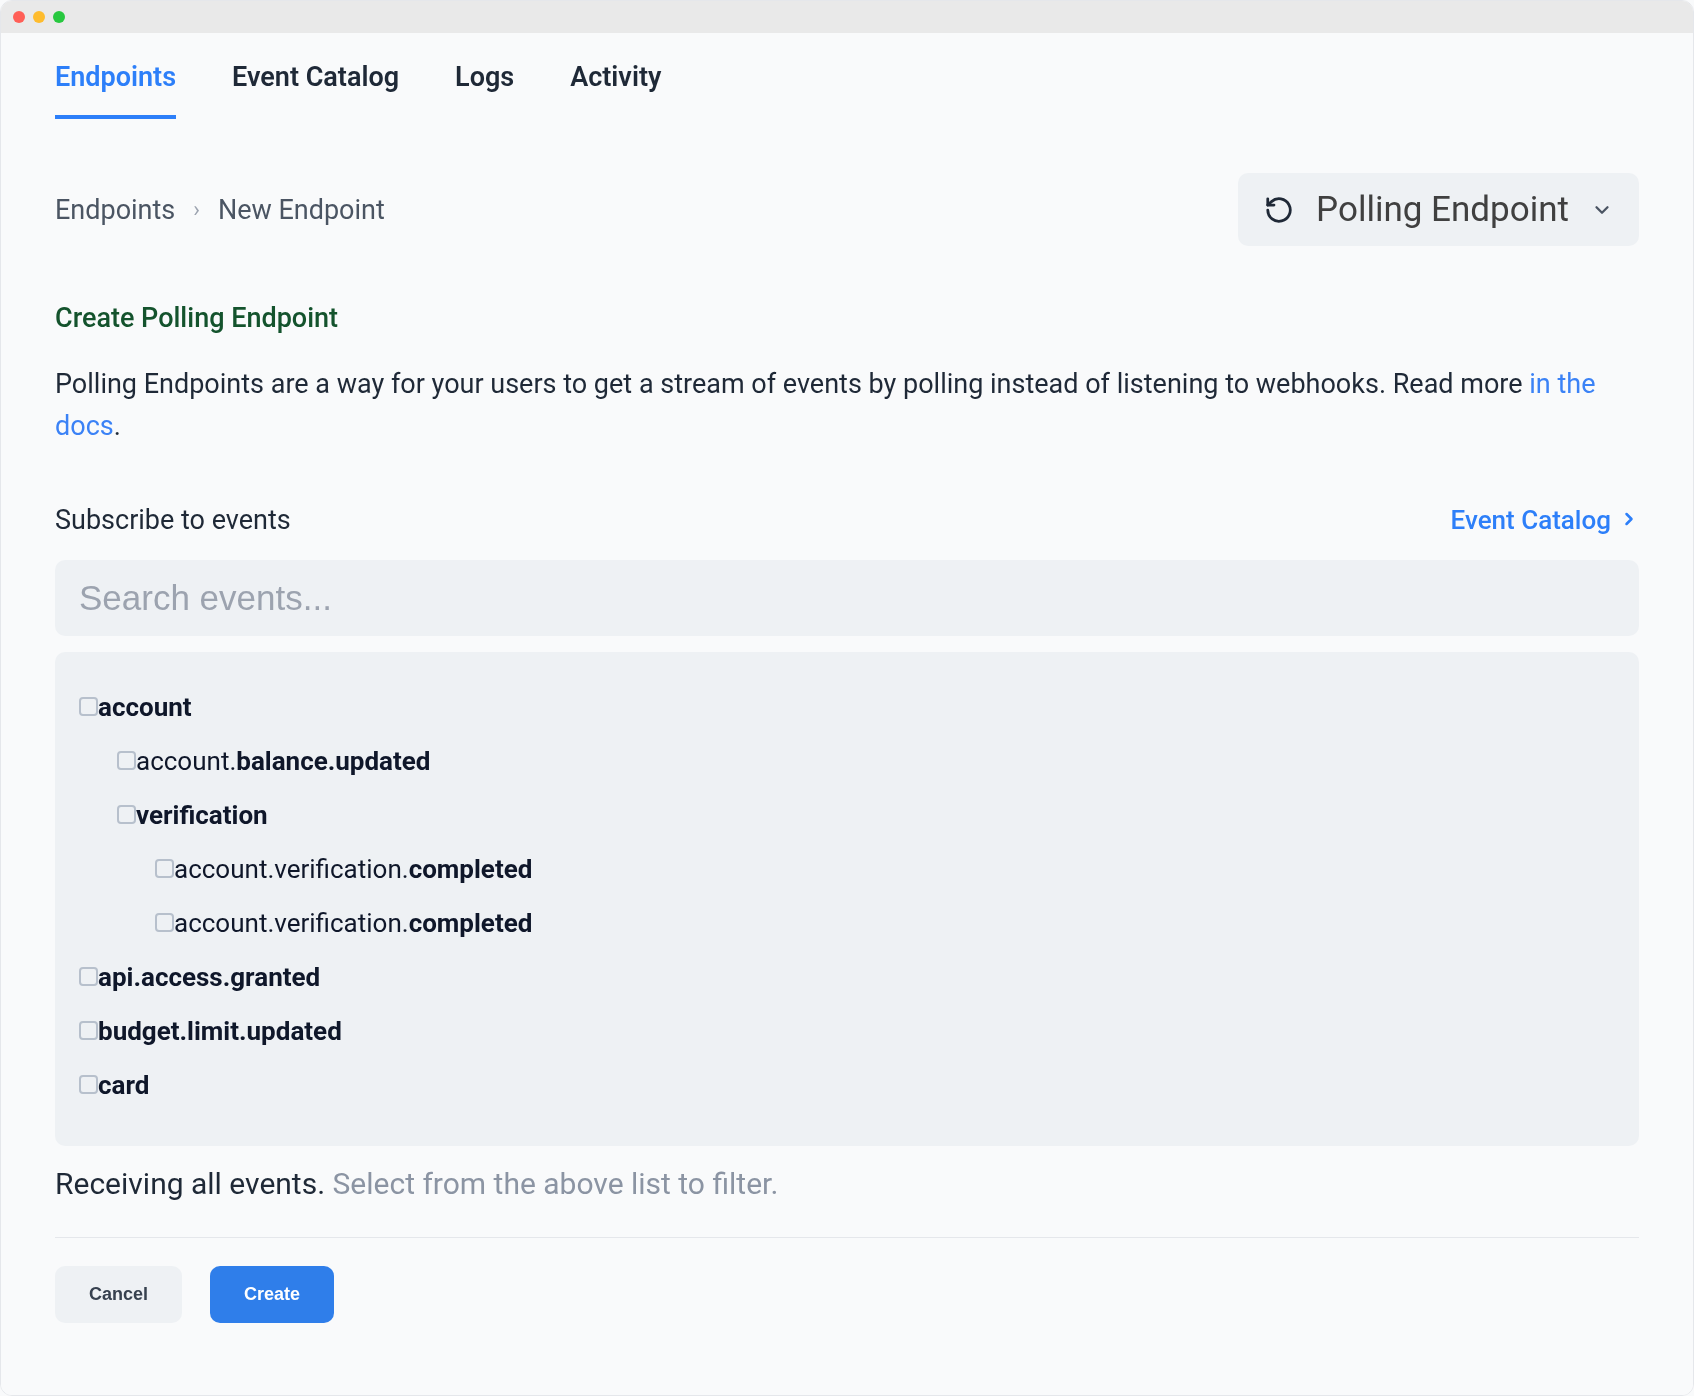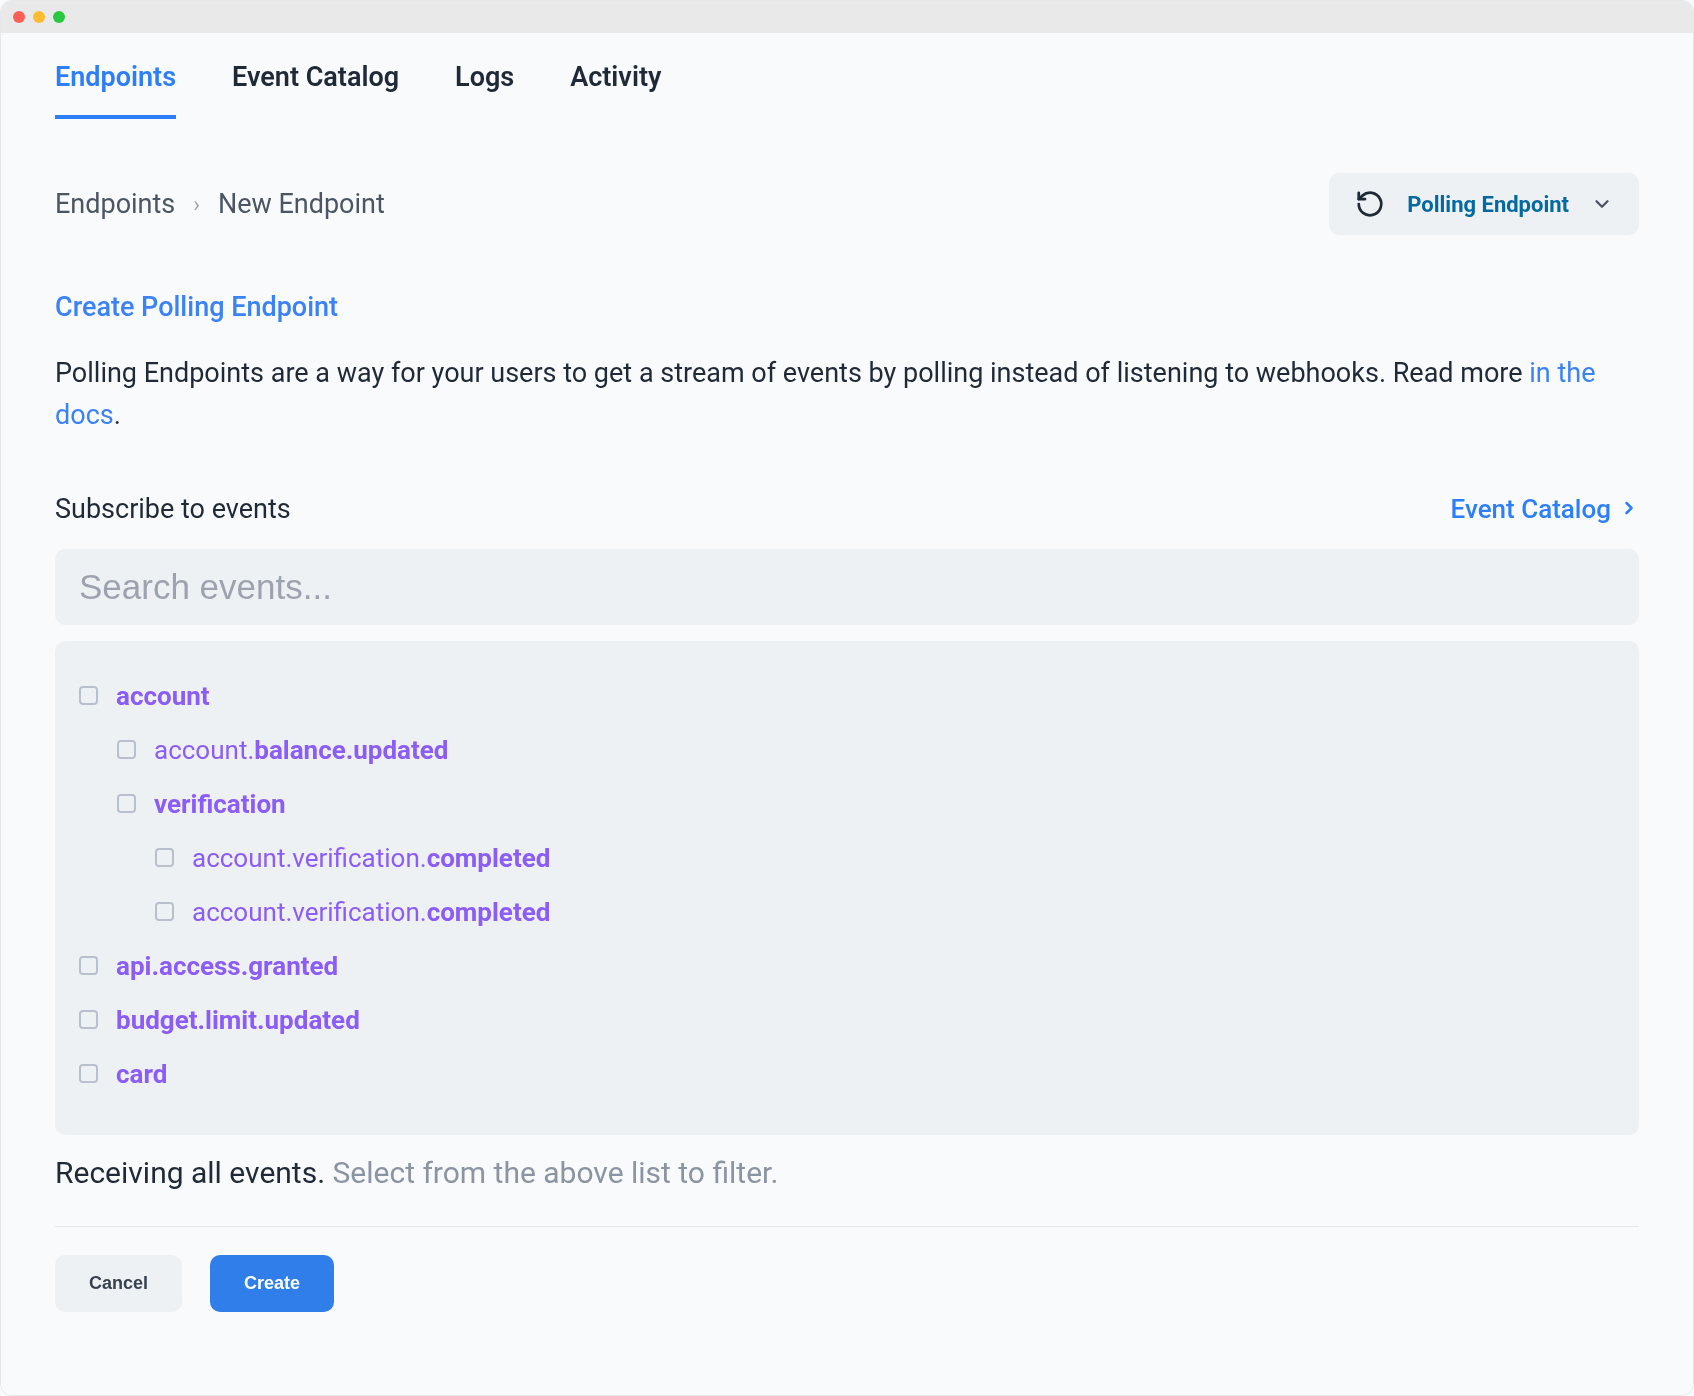--- a/index.html
+++ b/index.html
@@ -84,28 +84,28 @@
     .type-selector {
       display: flex;
       align-items: center;
       gap: 22px;
       background: #eef1f4;
       border-radius: 10px;
       padding: 16px 26px;
       cursor: pointer;
     }
     .type-selector .label {
-      font-size: 22px;
-      font-weight: 700;
-      color: #0369a1;
+      font-size: 35px;
+      font-weight: 400;
+      color: #404040;
     }
     .type-selector svg { display: block; }
     .page-title {
       font-size: 27px;
-      color: #3b82f6;
+      color: #14532d;
       margin-top: 56px;
       font-weight: 500;
     }
     .page-desc {
       font-size: 27px;
       line-height: 1.55;
       color: #1f2937;
       margin-top: 30px;
       max-width: 1560px;
     }
@@ -149,24 +149,23 @@
       margin-top: 16px;
       background: #eef1f4;
       border-radius: 10px;
       padding: 28px 24px 0 24px;
       height: 494px;
       overflow: hidden;
     }
     .event-row {
       display: flex;
       align-items: center;
-      gap: 18px;
       padding: 12px 0;
       font-size: 26px;
-      color: #8b5cf6;
+      color: #0f172a;
     }
     .indent-1 { padding-left: 38px; }
     .indent-2 { padding-left: 76px; }
     .checkbox {
       width: 19px;
       height: 19px;
       border: 2.5px solid #b7c0cc;
       border-radius: 4px;
       flex-shrink: 0;
     }

